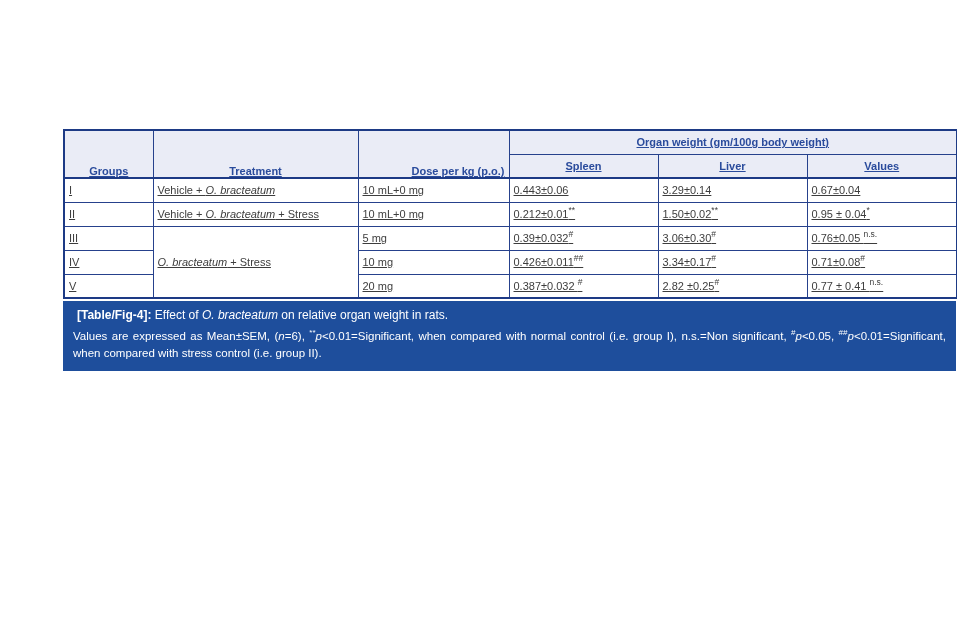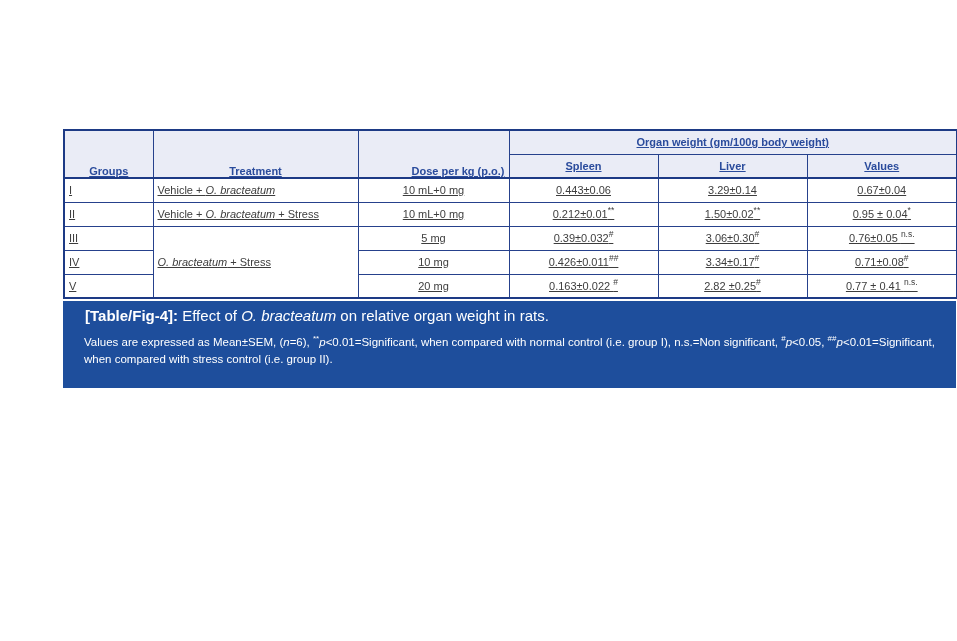--- a/index.html
+++ b/index.html
@@ -43,44 +43,44 @@
   tbody tr { height: 24px; }
   th.span-vert {
     vertical-align: bottom;
     padding-bottom: 6px;
     text-align: center;
     padding-left: 6px;
   }
   th.dose-hdr { text-align: right; vertical-align: bottom; padding-bottom: 6px; }
   tbody td { color: #3d3d3d; }
   td.cell-left { text-align: left; padding-left: 6px; }
-  td.cell-center { text-align: center; }
+  td.cell-center { }
   td.merged-treatment { vertical-align: middle; }
   sup.mark {
     font-size: 8.5px;
     line-height: 0;
     vertical-align: super;
     letter-spacing: 0;
   }
   i { font-style: italic; }
   .caption-block {
     margin-top: 2px;
     background: #1e4e9c;
     color: #ffffff;
     padding: 7px 10px 9px 10px;
     width: 893px;
   }
   .caption-title {
-    margin: 0 0 5px 12px;
-    font-size: 15px;
+    margin: 0 0 5px 4px;
+    font-size: 12px;
     line-height: 15px;
   }
   .caption-label { font-weight: bold; }
   .caption-note {
-    margin: 11px;
+    margin: 0;
     font-size: 11.5px;
     line-height: 17px;
     text-align: justify;
   }
   .caption-note sup.mark { font-size: 8px; }
 </style>
 </head>
 <body>
 
 <div class="figure">
@@ -135,21 +135,21 @@
       <tr>
         <td class="cell-left">IV</td>
         <td class="cell-center">10 mg</td>
         <td class="cell-center"><span>0.426±0.011</span><sup class="mark">##</sup></td>
         <td class="cell-center"><span>3.34±0.17</span><sup class="mark">#</sup></td>
         <td class="cell-center"><span>0.71±0.08</span><sup class="mark">#</sup></td>
       </tr>
       <tr>
         <td class="cell-left">V</td>
         <td class="cell-center">20 mg</td>
-        <td class="cell-center"><span>0.163±0.022 </span><sup class="mark">#</sup></td>
+        <td class="cell-center"><span>0.387±0.032 </span><sup class="mark">#</sup></td>
         <td class="cell-center"><span>2.82 ±0.25</span><sup class="mark">#</sup></td>
         <td class="cell-center"><span>0.77 ± 0.41 </span><sup class="mark">n.s.</sup></td>
       </tr>
     </tbody>
   </table>
 
   <div class="caption-block">
     <p class="caption-title"><span class="caption-label">[Table/Fig-4]:</span><span> Effect of </span><i>O. bracteatum</i><span> on relative organ weight in rats.</span></p>
     <p class="caption-note"><span>Values are expressed as Mean±SEM, (</span><i>n</i><span>=6), </span><sup class="mark">**</sup><i>p</i><span>&lt;0.01=Significant, when compared with normal control (i.e. group I), n.s.=Non significant, </span><sup class="mark">#</sup><i>p</i><span>&lt;0.05, </span><sup class="mark">##</sup><i>p</i><span>&lt;0.01=Significant, when compared with stress control (i.e. group II).</span></p>
   </div>

